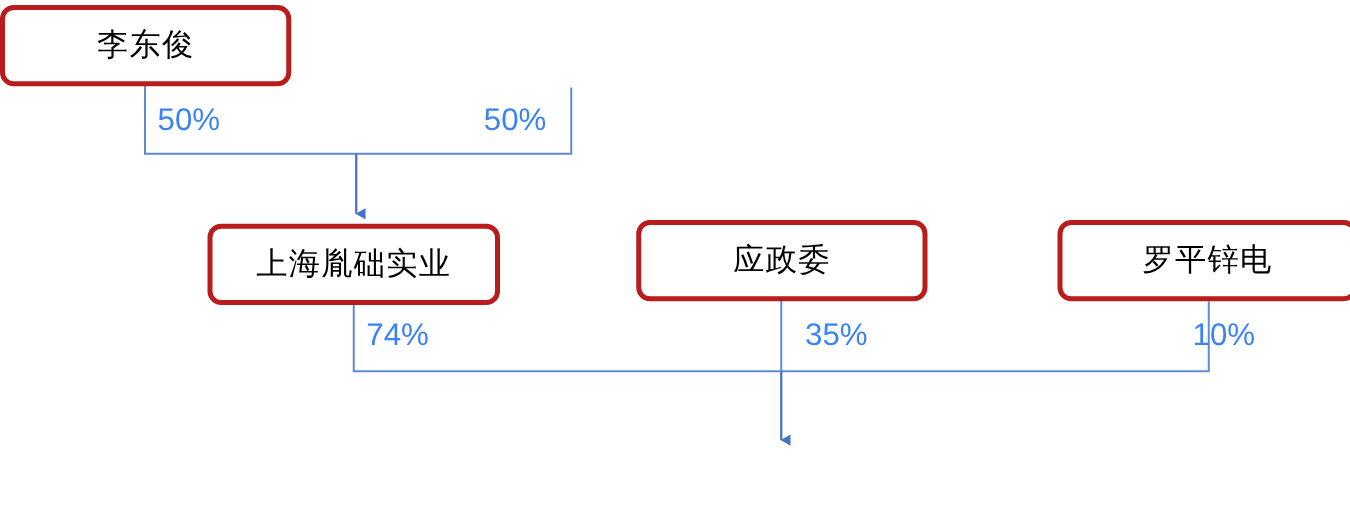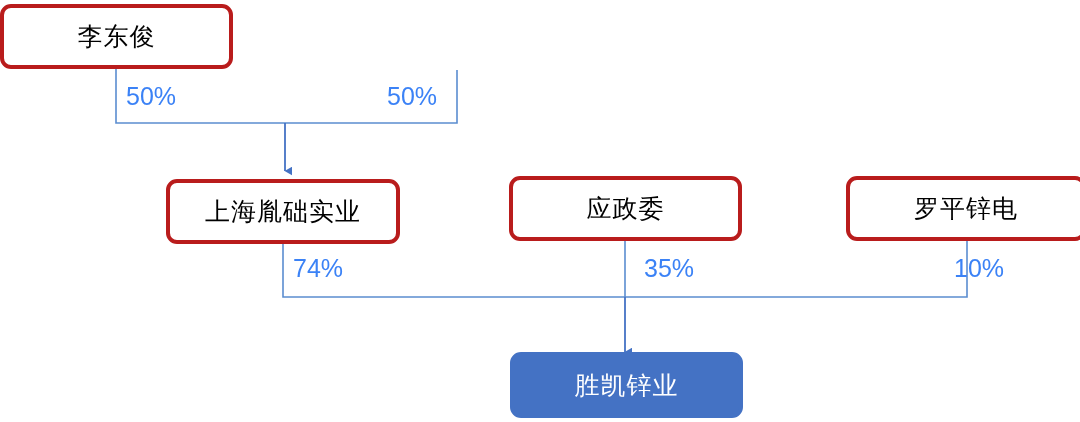--- a/index.html
+++ b/index.html
@@ -81,21 +81,20 @@
 
   <div class="node" style="left:0px;  top:4px;   width:233px; height:65px;">李东俊</div>
 
 
   <div class="node" style="left:166px; top:179px; width:234px; height:65px;">上海胤础实业</div>
 
   <div class="node" style="left:509px; top:176px; width:233px; height:65px;">应政委</div>
 
   <div class="node" style="left:846px; top:176px; width:240px; height:65px;">罗平锌电</div>
 
-  <div class="node filled" style="left:510px; top:352px; width:233px; height:66px;">胜凯锌业</div>
 
   <div class="edge-label" style="left:126px; top:84px;">50%</div>
 
   <div class="edge-label" style="left:387px; top:84px;">50%</div>
 
   <div class="edge-label" style="left:293px; top:256px;">74%</div>
 
   <div class="edge-label" style="left:604px; top:256px;margin-left:40px;">35%</div>
 
   <div class="edge-label" style="left:954px; top:256px;">10%</div>

